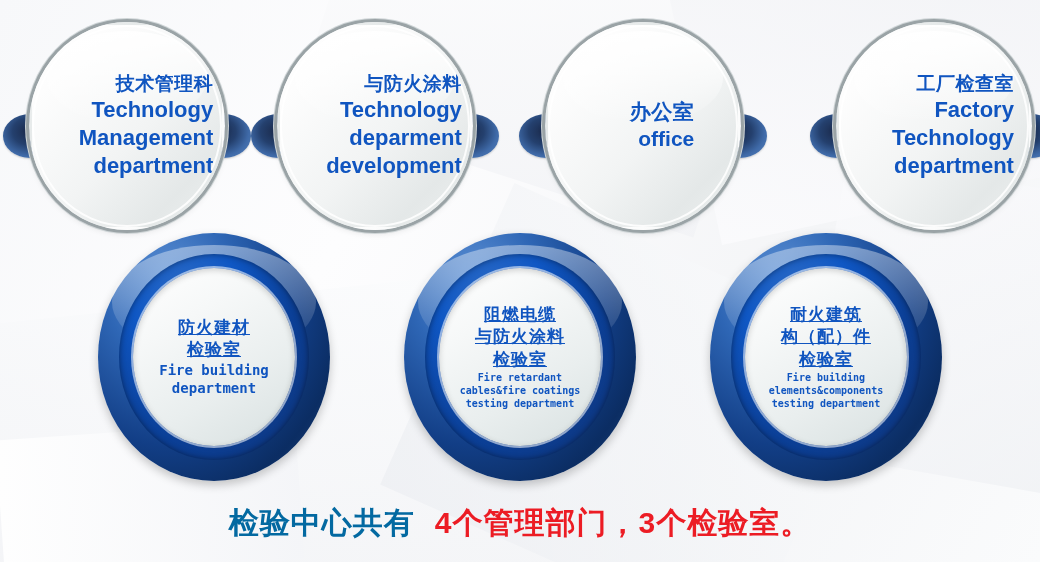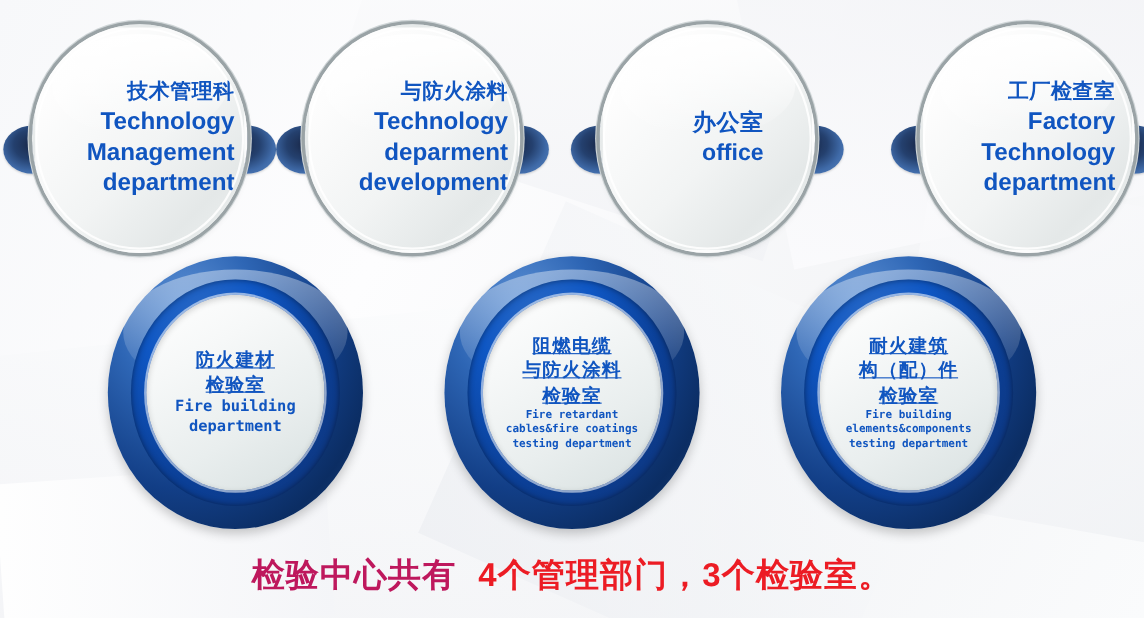--- a/index.html
+++ b/index.html
@@ -208,21 +208,21 @@
     position: absolute;
     left: 0;
     top: 503px;
     width: 1040px;
     text-align: center;
     font-size: 30px;
     font-weight: bold;
     letter-spacing: 1px;
     white-space: nowrap;
   }
-  .caption .dark { color: #be185d; }
+  .caption .dark { color: #0369a1; }
   .caption .red  { color: #ec1c24; margin-left: 20px; }
 </style>
 </head>
 <body>
 
 <div id="slide">
 
   <div class="bg-layer">
     <div class="facet f1"></div>
     <div class="facet f2"></div>

